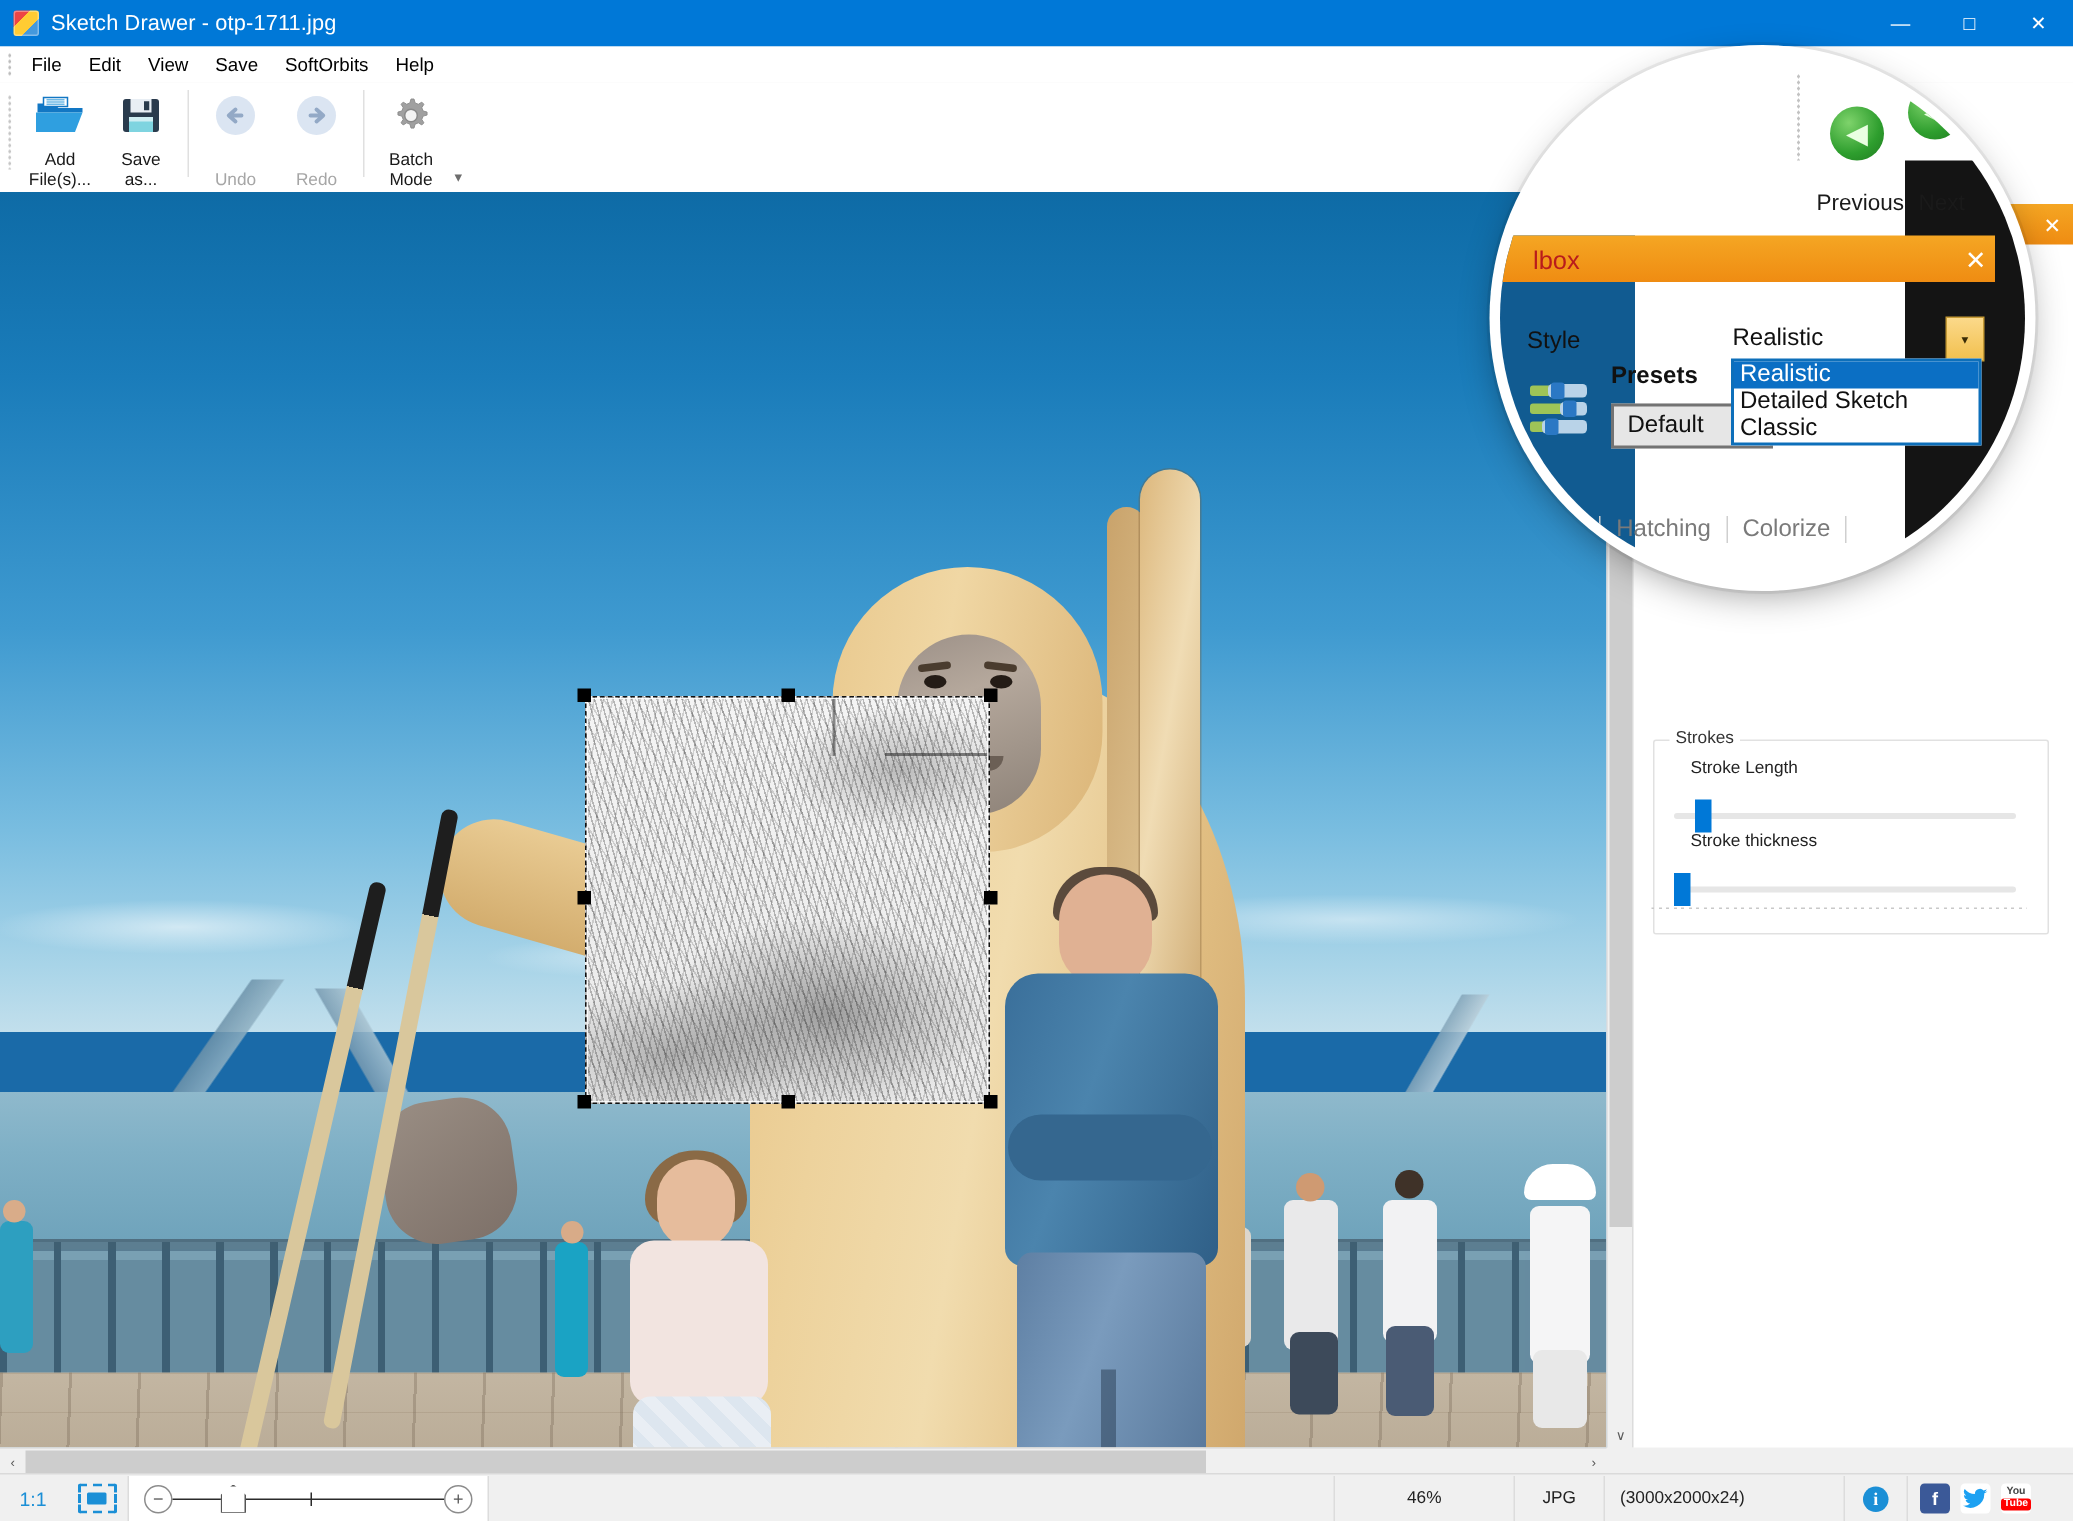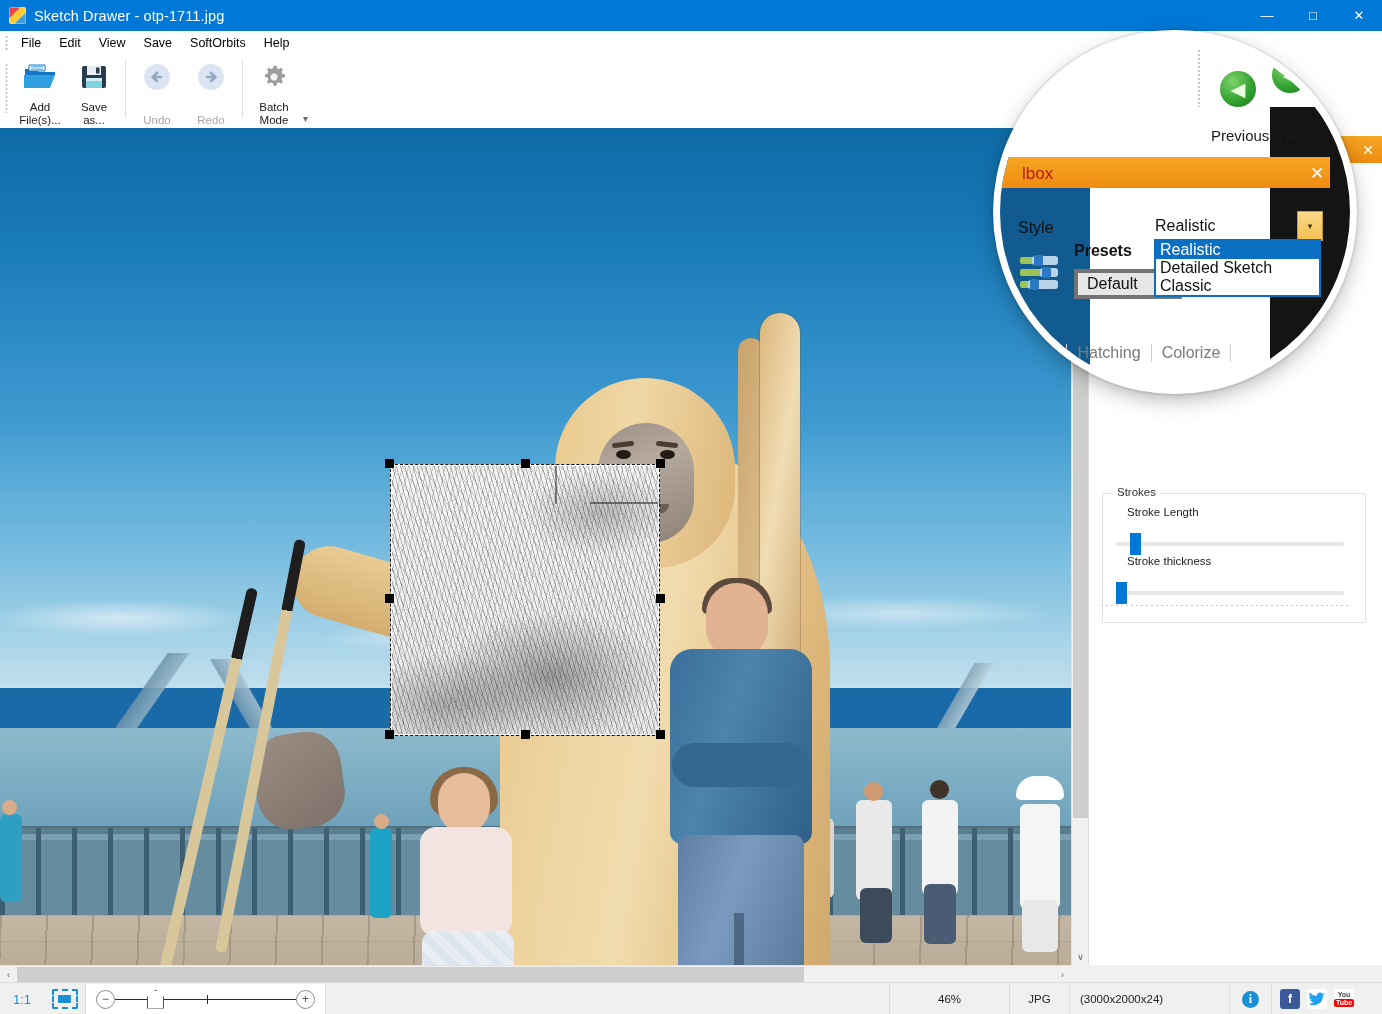--- a/index.html
+++ b/index.html
@@ -208,21 +208,21 @@
   .ln-navbtn span{color:#e9ffe1;font-size:19px;line-height:19px;}
   .ln-navlbl{position:absolute;font-size:15px;color:#1a1a1a;}
 
   .ln-orange{position:absolute;left:-20px;top:120px;width:350px;height:31px;background:linear-gradient(180deg,#f5a623,#ef8c12);}
   .ln-orange-lbl{position:absolute;left:22px;top:127px;font-size:17px;color:#b91c1c;}
   .ln-orange-x{position:absolute;left:310px;top:126px;font-size:17px;color:#fff;}
 
   .ln-style{position:absolute;left:18px;top:182px;font-size:16px;color:#111;}
   .ln-sliders-ico{position:absolute;left:18px;top:212px;width:46px;height:46px;}
   .ln-presets{position:absolute;left:74px;top:205px;font-size:16px;font-weight:bold;color:#111;}
-  .ln-default{position:absolute;left:74px;top:232px;width:108px;height:30px;background:#e6e6e6;border:4px solid #737373;
+  .ln-default{position:absolute;left:74px;top:232px;width:108px;height:30px;background:#e6e6e6;border:2px solid #737373;
     display:flex;align-items:center;padding-left:9px;box-sizing:border-box;font-size:16px;color:#111;}
   .ln-combo-val{position:absolute;left:155px;top:180px;font-size:16px;color:#111;}
   .ln-combo-btn{position:absolute;left:297px;top:174px;width:24px;height:28px;background:linear-gradient(180deg,#fbd98a,#f2c04e);
     border:1px solid #c59a35;display:flex;align-items:center;justify-content:center;font-size:9px;color:#3a2c06;}
   .ln-list{position:absolute;left:154px;top:202px;width:167px;border:2px solid #0d6fba;background:#fff;box-sizing:border-box;}
   .ln-li{height:18px;font-size:16px;padding-left:4px;color:#111;line-height:18px;box-sizing:border-box;white-space:nowrap;}
   .ln-li.sel{background:#0b6fc4;color:#fff;}
   .ln-tabs{position:absolute;left:10px;top:307px;display:flex;align-items:center;}
   .ln-tab{font-size:16px;color:#7a7a7a;padding:0 10px;border-right:1px solid #cfcfcf;}
   .ln-enable{position:absolute;left:40px;top:340px;font-size:16px;color:#111;}

